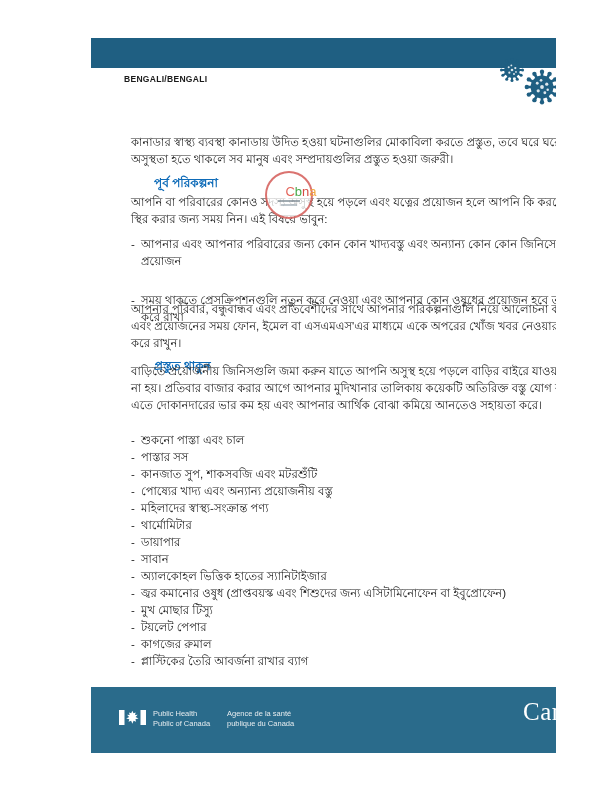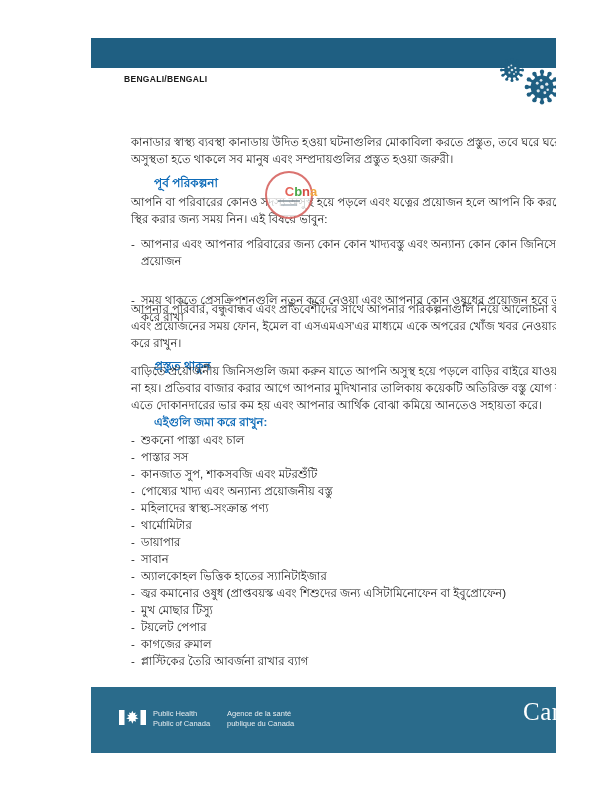--- a/index.html
+++ b/index.html
@@ -35,21 +35,21 @@
   .body-prep{top:363px;}
   .h3-stock{top:414px;font-size:11.5px;}
   .stock-list{position:absolute;left:75px;top:432px;width:470px;list-style:none;font-size:11.5px;line-height:17px;color:var(--text);}
   .stock-list li{position:relative;padding-left:10px;}
   .stock-list li::before{content:"-";position:absolute;left:0;top:0;}
 
   
   .watermark{position:absolute;left:209px;top:171px;width:48px;height:48px;border-radius:50%;
     border:2px solid rgba(205,65,60,.8);background:rgba(255,255,255,.78);opacity:.92;
     display:flex;flex-direction:column;align-items:center;justify-content:center;}
-  .watermark .wm-text{font-size:13px;font-weight:bold;line-height:13px;margin-left:24px;}
+  .watermark .wm-text{font-size:13px;font-weight:normal;line-height:13px;margin-left:24px;}
   .wm-c{color:#e2574c;}.wm-b{color:#3aa03a;}.wm-n{color:#d23b32;}.wm-a{color:#f0a030;}
   .wm-line{width:22px;height:2px;background:#9aa4ab;margin-top:2px;}
   .wm-line2{width:16px;height:2px;background:#b9c2c8;margin-top:2px;}
 
   
   .footer-bar{position:absolute;left:35px;top:687px;width:542px;height:66px;background:var(--footer_bar);}
   .footer-flag{position:absolute;left:28px;top:23px;width:27px;height:15px;}
   .agency{position:absolute;top:22px;font-size:7.5px;line-height:9.5px;color:var(--footer_text);}
   .agency-en{left:62px;}
   .agency-fr{left:136px;}
@@ -121,21 +121,20 @@
   <p class="bodytext body-plan">আপনি বা পরিবারের কোনও সদস্য অসুস্থ হয়ে পড়লে এবং যত্নের প্রয়োজন হলে আপনি কি করবেন তা স্থির করার জন্য সময় নিন। এই বিষয়ে ভাবুন:</p>
 
   <p class="bodytext bullet bullet-1">আপনার এবং আপনার পরিবারের জন্য কোন কোন খাদ্যবস্তু এবং অন্যান্য কোন কোন জিনিসের প্রয়োজন</p>
   <p class="bodytext bullet bullet-2">সময় থাকতে প্রেসক্রিপশনগুলি নতুন করে নেওয়া এবং আপনার কোন ওষুধের প্রয়োজন হবে তা সংগ্রহ করে রাখা</p>
 
   <p class="bodytext body-plan2">আপনার পরিবার, বন্ধুবান্ধব এবং প্রতিবেশীদের সাথে আপনার পরিকল্পনাগুলি নিয়ে আলোচনা করুন, এবং প্রয়োজনের সময় ফোন, ইমেল বা এসএমএস'এর মাধ্যমে একে অপরের খোঁজ খবর নেওয়ার ব্যবস্থা করে রাখুন।</p>
 
   <h2 class="h2 h2-prep">প্রস্তুত থাকুন</h2>
   <p class="bodytext body-prep">বাড়িতে প্রয়োজনীয় জিনিসগুলি জমা করুন যাতে আপনি অসুস্থ হয়ে পড়লে বাড়ির বাইরে যাওয়ার দরকার না হয়। প্রতিবার বাজার করার আগে আপনার মুদিখানার তালিকায় কয়েকটি অতিরিক্ত বস্তু যোগ করুন। এতে দোকানদারের ভার কম হয় এবং আপনার আর্থিক বোঝা কমিয়ে আনতেও সহায়তা করে।</p>
 
-  <h3 class="h2 h3-stock">এইগুলি জমা করে রাখুন:</h3>
 
   <ul class="stock-list">
     <li>শুকনো পাস্তা এবং চাল</li>
     <li>পাস্তার সস</li>
     <li>কানজাত সুপ, শাকসবজি এবং মটরশুঁটি</li>
     <li>পোষ্যের খাদ্য এবং অন্যান্য প্রয়োজনীয় বস্তু</li>
     <li>মহিলাদের স্বাস্থ্য-সংক্রান্ত পণ্য</li>
     <li>থার্মোমিটার</li>
     <li>ডায়াপার</li>
     <li>সাবান</li>

